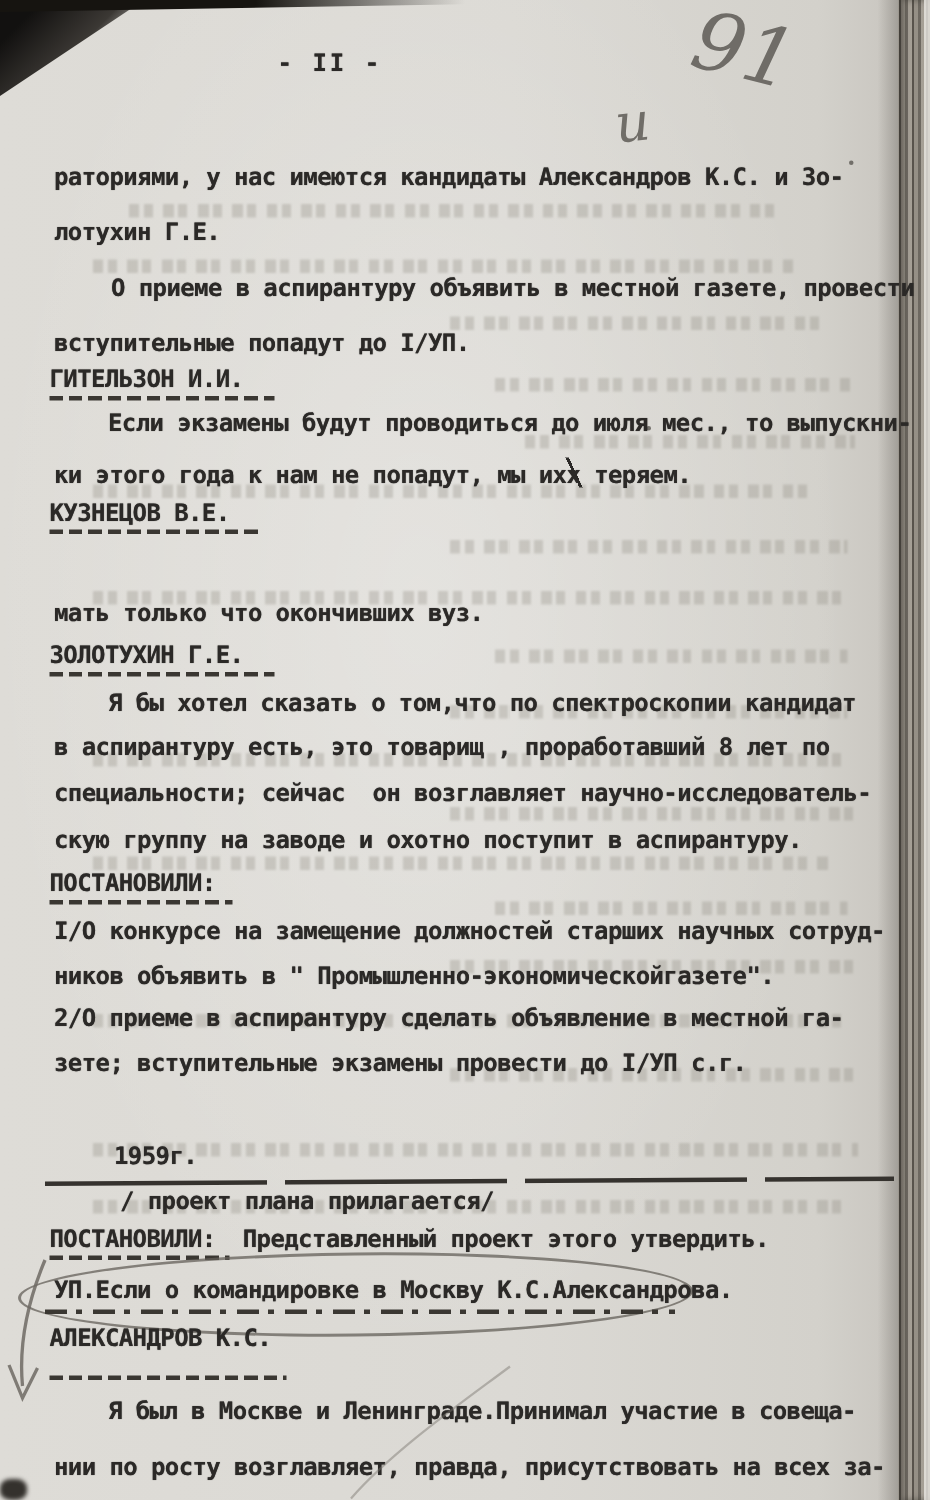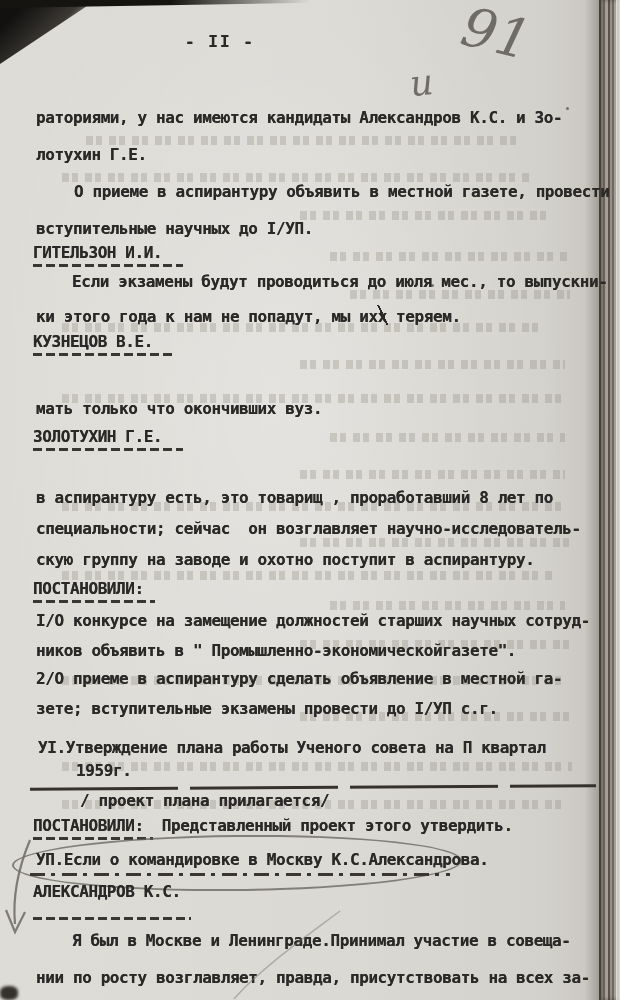--- a/index.html
+++ b/index.html
@@ -95,49 +95,49 @@
   <div class="speck" style="left:566px;top:107px"></div>
   <div class="speck" style="left:431px;top:284px"></div>
 
   <div class="tline pagenum" style="left:185px;top:32px">- II -</div>
   <div class="hand hw-num" style="left:462px;top:2px">91</div>
   <div class="hand hw-mark" style="left:410px;top:62px">и</div>
 
   <div class="tline" style="left:36px;top:108px">раториями, у нас имеются кандидаты Александров К.С. и Зо-</div>
   <div class="tline" style="left:36px;top:145px">лотухин Г.Е.</div>
   <div class="tline" style="left:74px;top:182px">О приеме в аспирантуру объявить в местной газете, провести</div>
-  <div class="tline" style="left:36px;top:219px">вступительные научных до I/УП.</div>
+  <div class="tline" style="left:36px;top:219px">вступительные попадут до I/УП.</div>
 
   <div class="tline" style="left:33px;top:243px">ГИТЕЛЬЗОН И.И.</div>
   <div class="dashes" style="left:33px;top:264px;width:150px"></div>
 
   <div class="tline" style="left:72px;top:272px">Если экзамены будут проводиться до июля мес., то выпускни-</div>
   <div class="tline" style="left:36px;top:307px"><span>ки этого года к нам не попадут, мы их</span><span class="struck">х</span><span> теряем.</span></div>
 
   <div class="tline" style="left:33px;top:332px">КУЗНЕЦОВ В.Е.</div>
   <div class="dashes" style="left:33px;top:353px;width:140px"></div>
 
   <div class="tline" style="left:36px;top:399px">мать только что окончивших вуз.</div>
 
   <div class="tline" style="left:33px;top:427px">ЗОЛОТУХИН Г.Е.</div>
   <div class="dashes" style="left:33px;top:448px;width:150px"></div>
 
+  <div class="tline" style="left:72px;top:459px">Я бы хотел сказать о том,что по спектроскопии кандидат</div>
   <div class="tline" style="left:36px;top:488px">в аспирантуру есть, это товарищ , проработавший 8 лет по</div>
   <div class="tline" style="left:36px;top:519px">специальности; сейчас  он возглавляет научно-исследователь-</div>
   <div class="tline" style="left:36px;top:550px">скую группу на заводе и охотно поступит в аспирантуру.</div>
 
   <div class="tline" style="left:33px;top:579px">ПОСТАНОВИЛИ:</div>
   <div class="dashes" style="left:33px;top:600px;width:122px"></div>
 
   <div class="tline" style="left:36px;top:611px">I/О конкурсе на замещение должностей старших научных сотруд-</div>
   <div class="tline" style="left:36px;top:641px">ников объявить в " Промышленно-экономическойгазете".</div>
   <div class="tline" style="left:36px;top:669px">2/О приеме в аспирантуру сделать объявление в местной га-</div>
   <div class="tline" style="left:36px;top:699px">зете; вступительные экзамены провести до I/УП с.г.</div>
 
-  <div class="tline" style="left:38px;top:738px">УI.Утверждение плана работы Ученого совета на П квартал</div>
   <div class="tline" style="left:76px;top:761px">1959г.</div>
   <div class="longline" style="left:30px;top:786px;width:566px"></div>
   <div class="tline" style="left:80px;top:791px">/ проект плана прилагается/</div>
 
   <div class="tline" style="left:33px;top:816px"><span>ПОСТАНОВИЛИ:</span><span style="margin-left:18px">Представленный проект этого утвердить.</span></div>
   <div class="dashes" style="left:33px;top:837px;width:120px"></div>
 
   <div class="oval"></div>
   <div class="tline" style="left:36px;top:850px">УП.Если о командировке в Москву К.С.Александрова.</div>
   <div class="dashes2" style="left:30px;top:873px;width:420px"></div>

